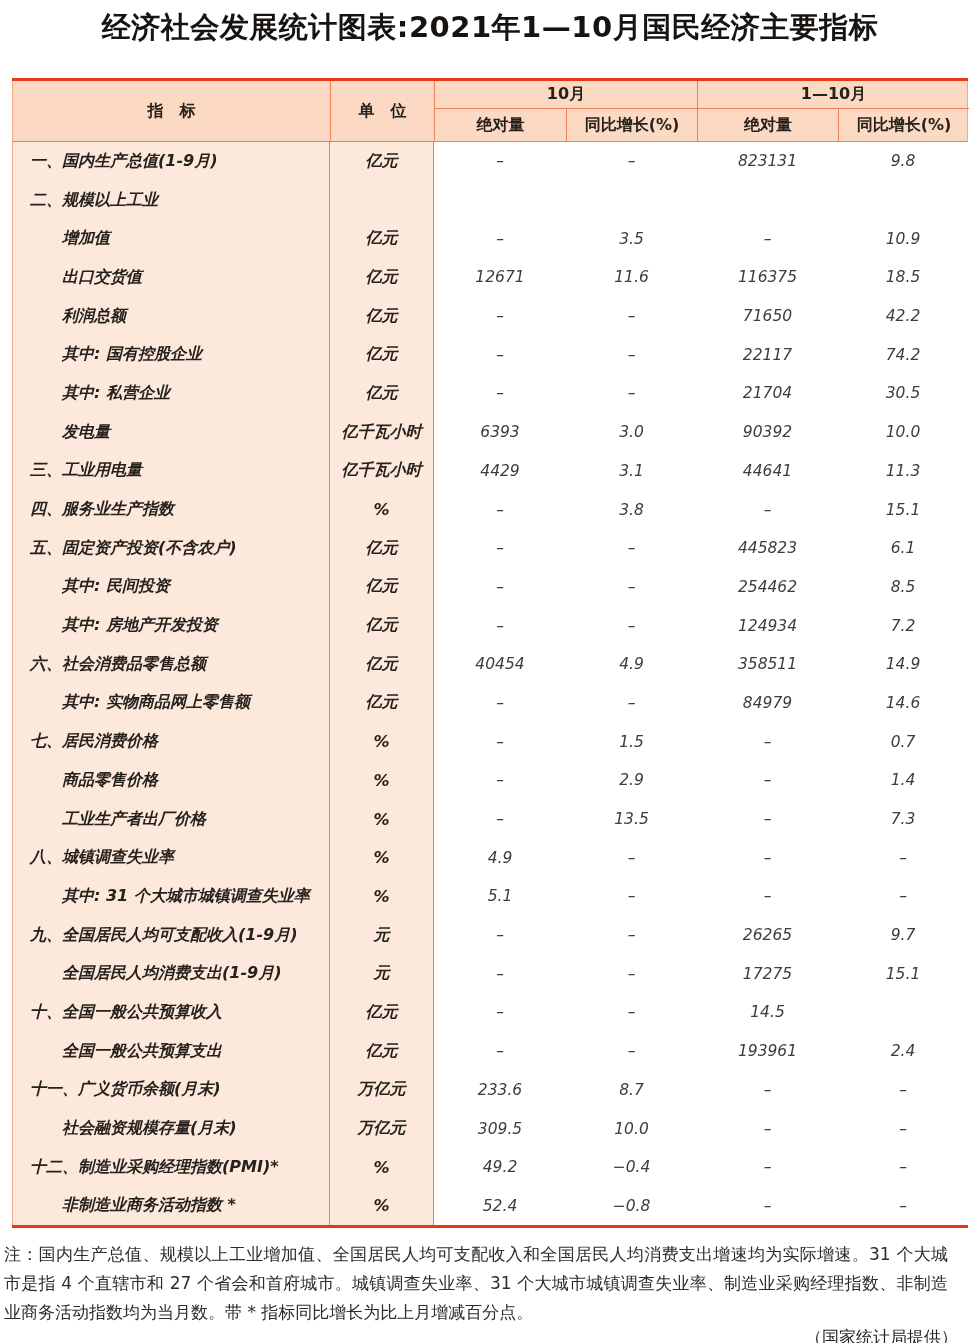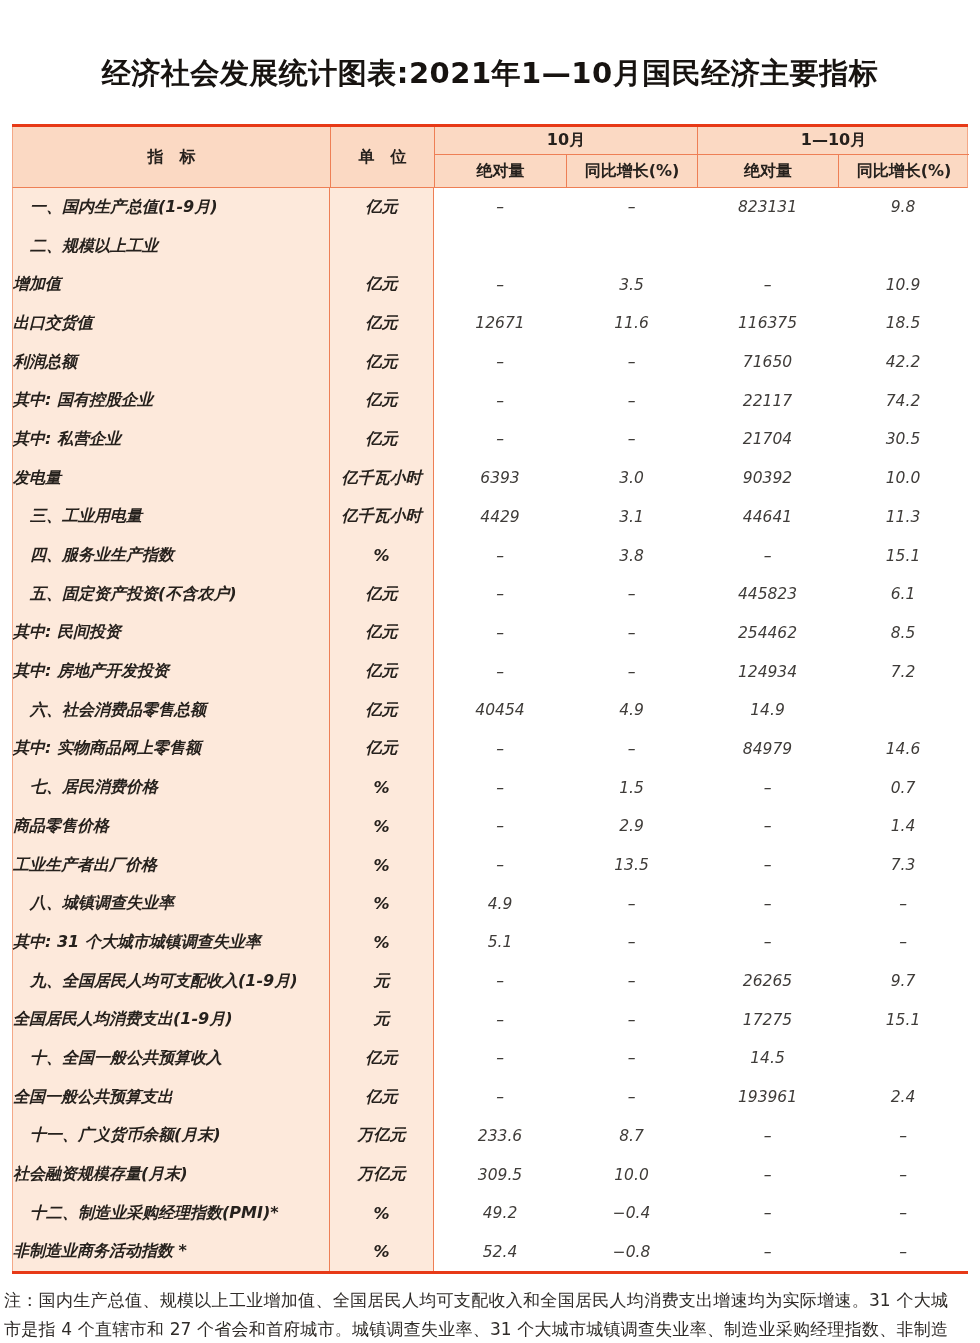--- a/index.html
+++ b/index.html
@@ -11,21 +11,21 @@
     --ink:#26211d;
     --val:#3f3c39;
     --cols:318px 104px 132px 131px 141px 130px;
   }
   html,body{margin:0;padding:0;}
   body{
     width:980px;height:1343px;background:#ffffff;
     font-family:"DejaVu Sans","Liberation Sans",sans-serif;
     position:relative;overflow:hidden;
   }
-  .page{position:relative;width:980px;height:1026px;margin-top:46px;}
+  .page{position:relative;width:980px;height:1026px;}
   .title{
     position:absolute;top:8px;left:0;width:980px;
     text-align:center;font-size:29px;font-weight:bold;color:#171310;
     letter-spacing:0.5px;white-space:nowrap;
   }
   .table{
     position:absolute;left:12px;top:78px;width:956px;
     border-top:3px solid var(--red);
     border-bottom:3px solid var(--red);
   }
@@ -60,21 +60,21 @@
   }
   .cell{box-sizing:border-box;display:flex;align-items:center;}
   .c-ind{
     background:var(--labelbg);
     border-left:1px solid var(--obl);
     border-right:1px solid var(--ob);
     font-weight:bold;font-size:16px;color:var(--ink);
     white-space:nowrap;
   }
   .lvl0{padding-left:17px;}
-  .lvl1{}
+  .lvl1{padding-left:49px;}
   .c-unit{
     background:var(--labelbg);
     border-right:1px solid var(--ob);
     justify-content:center;
     font-weight:bold;font-size:16px;color:var(--ink);
   }
   .c-val{justify-content:center;font-size:15.5px;color:var(--val);}
   .note{
     position:absolute;left:4px;top:1240px;width:944px;
     font-size:17px;line-height:29px;color:#2f2b28;
@@ -206,20 +206,21 @@
           <div class="cell c-val">–</div>
           <div class="cell c-val">–</div>
           <div class="cell c-val">124934</div>
           <div class="cell c-val">7.2</div>
         </div>
         <div class="trow">
           <div class="cell c-ind lvl0">六、社会消费品零售总额</div>
           <div class="cell c-unit">亿元</div>
           <div class="cell c-val">40454</div>
           <div class="cell c-val">4.9</div>
+          <div class="cell c-val">358511</div>
           <div class="cell c-val">14.9</div>
         </div>
         <div class="trow">
           <div class="cell c-ind lvl1">其中: 实物商品网上零售额</div>
           <div class="cell c-unit">亿元</div>
           <div class="cell c-val">–</div>
           <div class="cell c-val">–</div>
           <div class="cell c-val">84979</div>
           <div class="cell c-val">14.6</div>
         </div>

